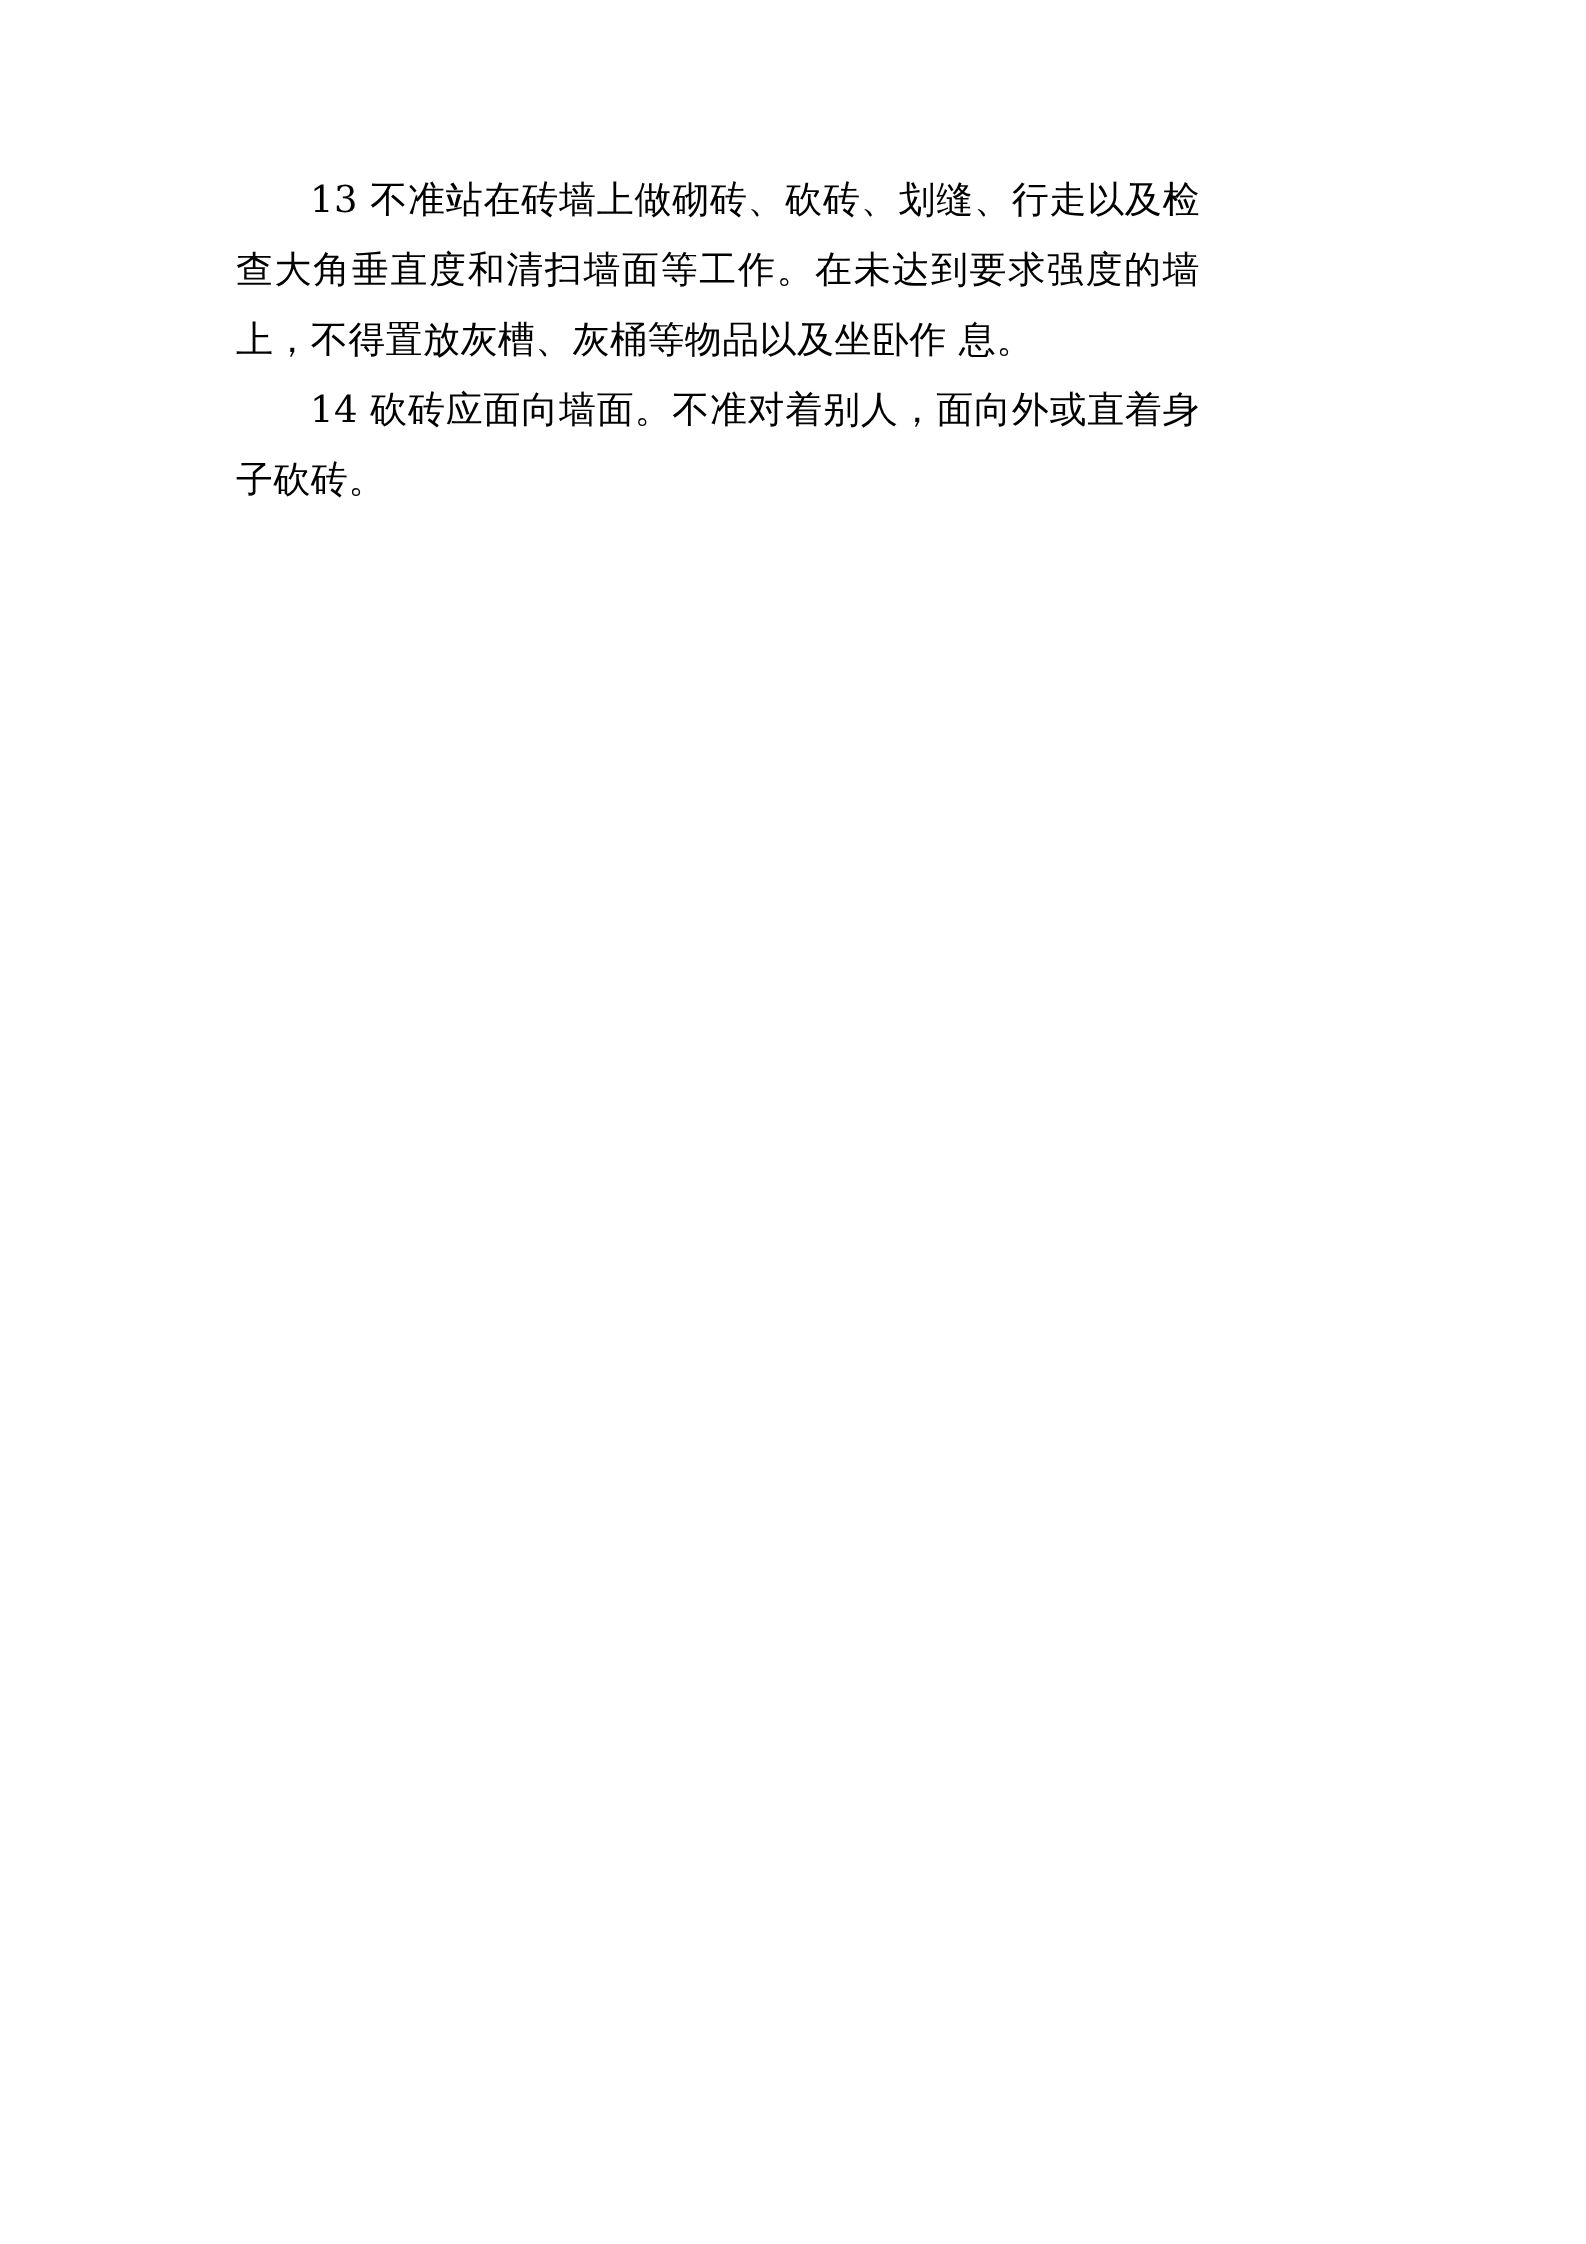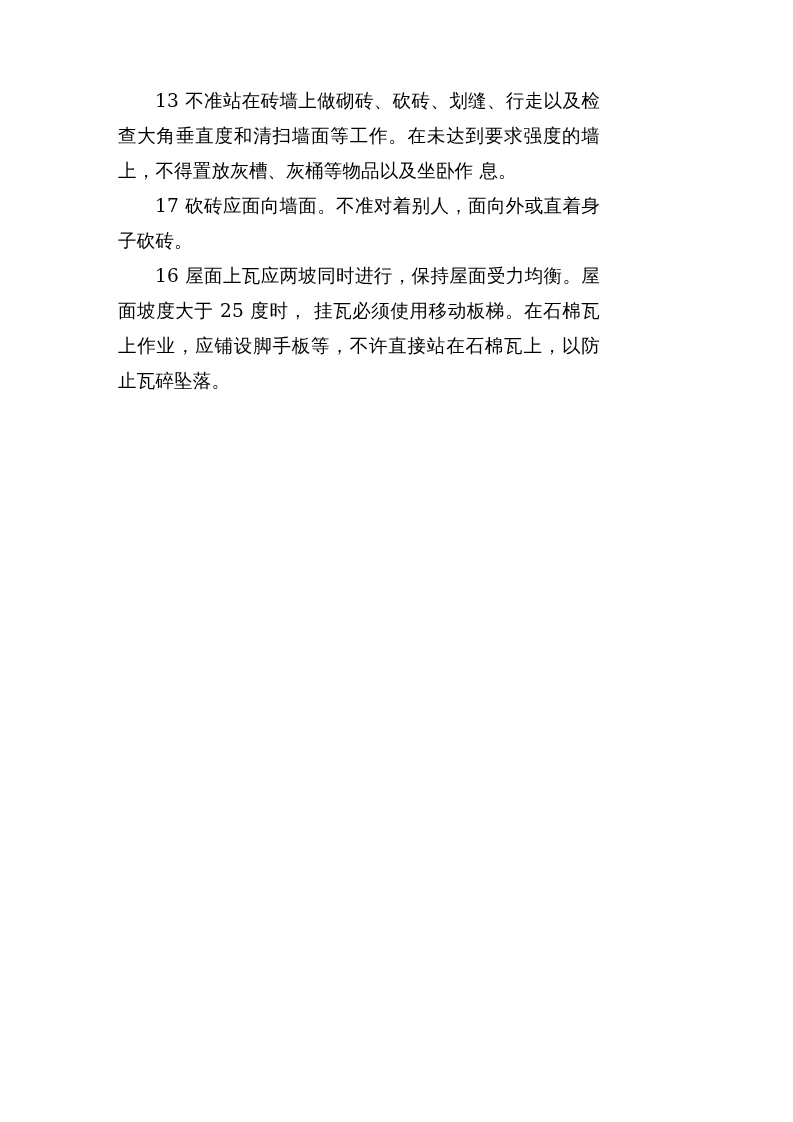--- a/index.html
+++ b/index.html
@@ -35,16 +35,15 @@
   .para + .para {
     margin-top: 0px;
   }
 </style>
 </head>
 <body>
 
 <div class="page">
   <div class="doc-body">
     <p class="para">13 不准站在砖墙上做砌砖、砍砖、划缝、行走以及检查大角垂直度和清扫墙面等工作。在未达到要求强度的墙上，不得置放灰槽、灰桶等物品以及坐卧作 息。</p>
-    <p class="para">17 砍砖应面向墙面。不准对着别人，面向外或直着身子砍砖。</p>
-    <p class="para">16 屋面上瓦应两坡同时进行，保持屋面受力均衡。屋面坡度大于 25 度时， 挂瓦必须使用移动板梯。在石棉瓦上作业，应铺设脚手板等，不许直接站在石棉瓦上，以防止瓦碎坠落。</p>
+    <p class="para">14 砍砖应面向墙面。不准对着别人，面向外或直着身子砍砖。</p>
   </div>
 </div>
 
 </body></html>

